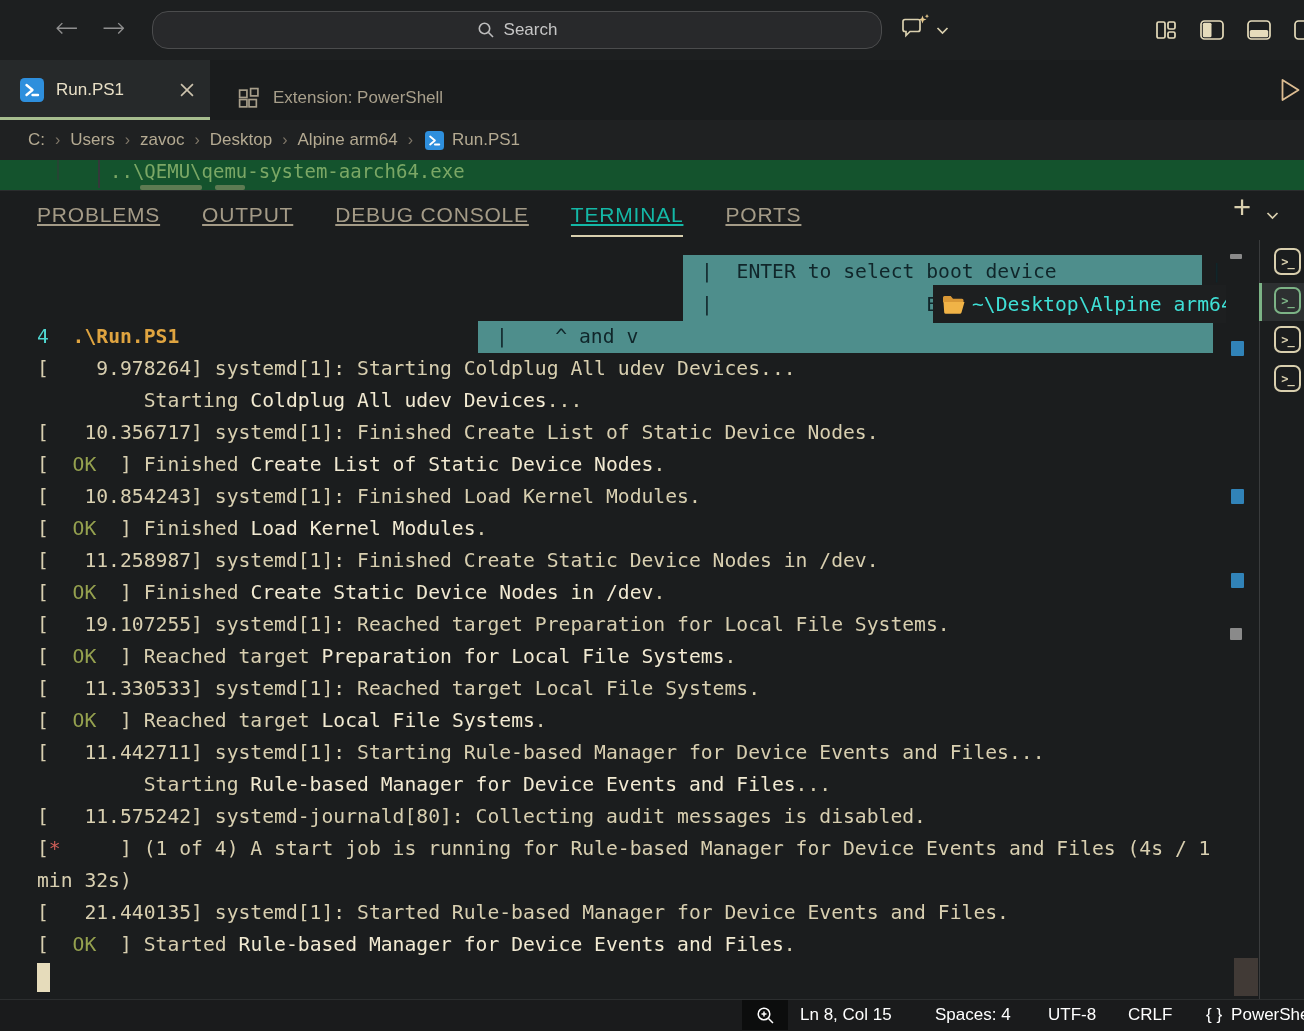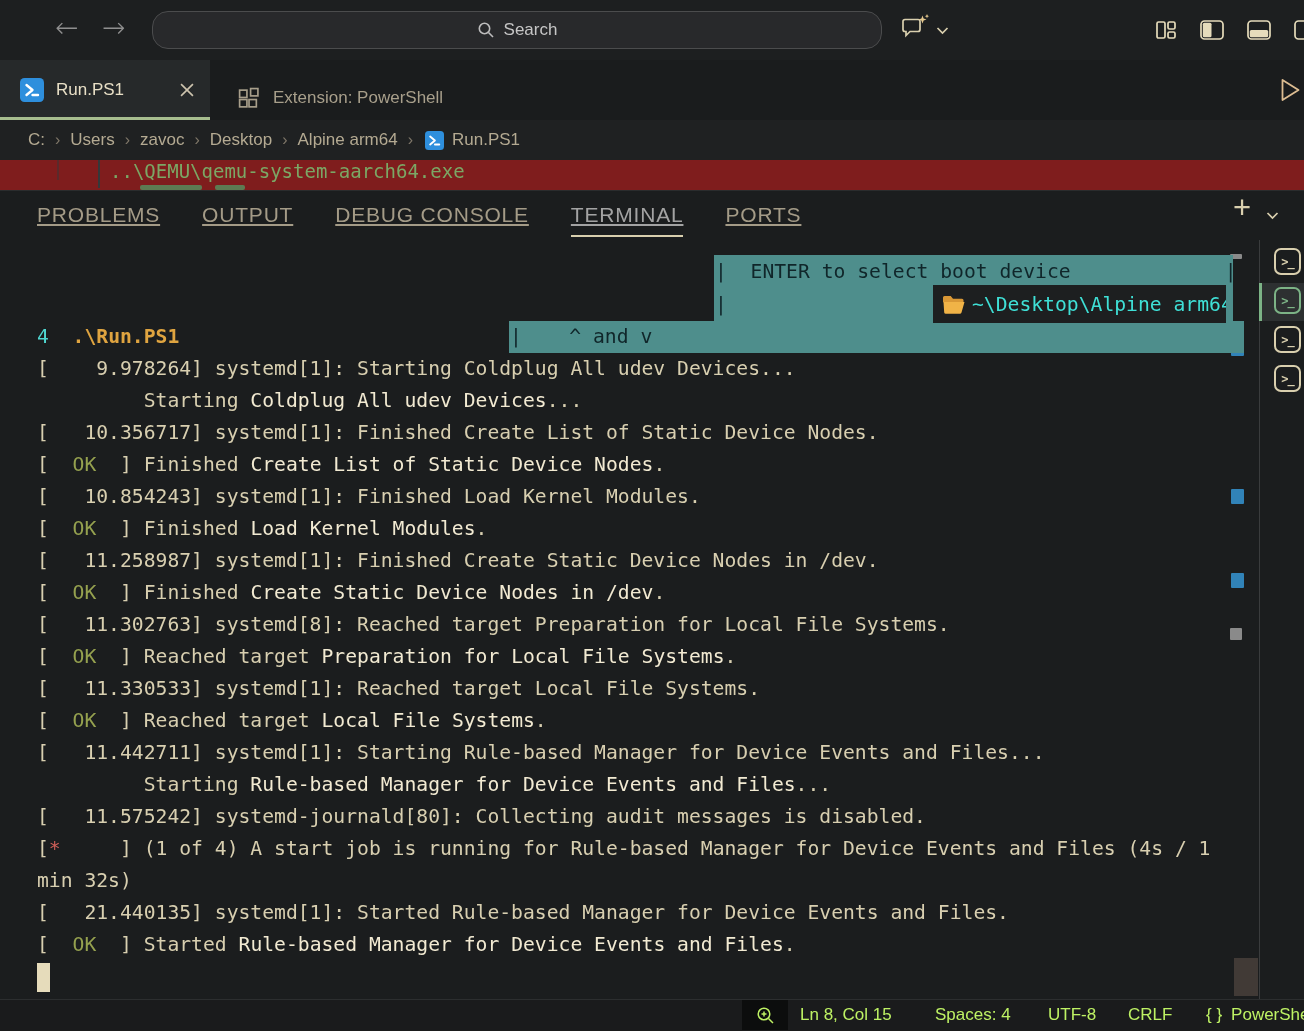--- a/index.html
+++ b/index.html
@@ -28,67 +28,67 @@
         gap:13px;padding-left:26px;color:#a89f8b;font-size:17px;box-sizing:border-box;}
   .playbtn{position:absolute;left:1278px;top:17px;}
 
   
   .crumbbar{position:absolute;top:120px;left:0;right:0;height:40px;background:#1f2122;
             display:flex;align-items:center;padding-left:28px;font-size:17px;color:#b4aa92;}
   .crumb-sep{margin:0 10px;color:#7e7668;font-size:16px;}
   .crumb-ico{margin:0 8px 0 2px;display:flex;}
 
   
-  .editorstrip{position:absolute;top:160px;left:0;right:0;height:30px;background:#7f1d1d;
+  .editorstrip{position:absolute;top:160px;left:0;right:0;height:30px;background:#14532d;
                overflow:hidden;border-bottom:1px solid #2a2c2d;}
   .codeline{position:absolute;left:110px;top:-2px;font:19px/26px "DejaVu Sans Mono",monospace;
             color:#7ba765;white-space:pre;}
   .guide{position:absolute;background:#35383a;width:2px;}
   .frag{position:absolute;background:#5d7b52;border-radius:2px;}
 
   
   .paneltabs{position:absolute;top:190px;left:37px;height:50px;display:flex;gap:42px;align-items:center;}
   .ptab{font-size:21px;letter-spacing:.8px;color:#a49b87;position:relative;white-space:nowrap;text-decoration:underline;}
-  .ptab.active{color:#a3a3a3;}
+  .ptab.active{color:#14b8a6;}
   .ptab.active::after{content:"";position:absolute;left:0;right:0;bottom:-10px;height:2px;background:#d8cfae;}
   .panel-plus{position:absolute;left:1233px;top:192px;font:300 31px/31px "Liberation Sans",sans-serif;color:#d9cfae;}
   .panel-chev{position:absolute;left:1266px;top:206px;color:#d9cfae;}
 
   
   .term{position:absolute;top:240px;left:0;width:1304px;height:760px;}
   .t-lines{position:absolute;left:37px;top:81px;z-index:1;}
   .t-line{height:32px;font:19.7px/32px "DejaVu Sans Mono",monospace;color:var(--term_fg);white-space:pre;}
   .seg-b{font-weight:400;color:var(--term_bold);}
   .seg-ok{color:var(--ok);}
   .seg-red{color:var(--red);}
   .seg-cyan{color:var(--cyan);}
   .seg-orange{color:var(--orange);font-weight:bold;}
   .ov{position:absolute;background:var(--teal);color:var(--menu_text);
-      font:19.7px/33px "DejaVu Sans Mono",monospace;white-space:pre;padding-left:1px;z-index:2;box-sizing:border-box;margin-left:31px;}
+      font:19.7px/33px "DejaVu Sans Mono",monospace;white-space:pre;padding-left:18px;z-index:2;box-sizing:border-box;}
   .ov1{left:683px;top:15px;width:519px;height:33px;}
   .ov2{left:683px;top:48px;width:519px;height:33px;}
   .ov3{left:478px;top:81px;width:735px;height:32px;line-height:32px;}
   .cwdtip{position:absolute;left:933px;top:45px;width:293px;height:38px;background:#1d1f20;
           display:flex;align-items:center;gap:7px;padding-left:9px;overflow:hidden;box-sizing:border-box;
           font:19.7px "DejaVu Sans Mono",monospace;color:var(--tooltip_cyan);z-index:3;white-space:pre;}
   .railsep{position:absolute;left:1259px;top:0;width:1px;height:760px;background:#3a3c3d;}
   .rail-activebg{position:absolute;left:1262px;top:43px;width:42px;height:38px;background:#2d3031;}
   .rail-activebar{position:absolute;left:1259px;top:43px;width:3px;height:38px;background:var(--rail_green);}
   .rail-item{position:absolute;left:1274px;color:#d9cfae;z-index:2;}
   .rail-item.active{color:var(--rail_green);}
   .term-badge{display:flex;align-items:center;justify-content:center;width:23px;height:23px;
               border:2px solid currentColor;border-radius:7px;font:700 12px/1 "DejaVu Sans Mono",monospace;
               letter-spacing:-1px;}
   .mark{position:absolute;border-radius:1px;}
   .thumb{position:absolute;left:1234px;top:718px;width:24px;height:38px;background:#413a36;}
   .cursorblock{position:absolute;left:37px;top:723px;width:13px;height:29px;background:#e6dcbb;}
 
   
   .status{position:absolute;left:0;right:0;bottom:0;height:31px;background:#1a1b1c;
-          border-top:1px solid #2c2e2f;font-size:17px;color:#bef264;}
+          border-top:1px solid #2c2e2f;font-size:17px;color:#ffffff;}
   .zoomblock{position:absolute;left:742px;top:0;width:46px;height:30px;background:#0c0d0d;
              display:flex;align-items:center;justify-content:center;}
   .stitem{position:absolute;top:0;line-height:30px;white-space:nowrap;}
   .st-cursor{left:800px}.st-indent{left:935px}.st-enc{left:1048px}.st-eol{left:1128px}
   .st-lang{left:1206px;display:flex;gap:9px;}
 </style>
 </head>
 <body>
 
 <div class="app">
@@ -234,21 +234,21 @@
     <div class="t-lines">
         <div class="t-line"><span class="seg-cyan">4</span><span>  </span><span class="seg-orange">.\Run.PS1</span></div>
         <div class="t-line"><span>[    9.978264] systemd[1]: Starting Coldplug All udev Devices...</span></div>
         <div class="t-line"><span>         Starting </span><span class="seg-b">Coldplug All udev Devices</span><span>...</span></div>
         <div class="t-line"><span>[   10.356717] systemd[1]: Finished Create List of Static Device Nodes.</span></div>
         <div class="t-line"><span>[  </span><span class="seg-ok">OK</span><span>  ] Finished </span><span class="seg-b">Create List of Static Device Nodes</span><span>.</span></div>
         <div class="t-line"><span>[   10.854243] systemd[1]: Finished Load Kernel Modules.</span></div>
         <div class="t-line"><span>[  </span><span class="seg-ok">OK</span><span>  ] Finished </span><span class="seg-b">Load Kernel Modules</span><span>.</span></div>
         <div class="t-line"><span>[   11.258987] systemd[1]: Finished Create Static Device Nodes in /dev.</span></div>
         <div class="t-line"><span>[  </span><span class="seg-ok">OK</span><span>  ] Finished </span><span class="seg-b">Create Static Device Nodes in /dev</span><span>.</span></div>
-        <div class="t-line"><span>[   11.302763] systemd[8]: Reached target Preparation for Local File Systems.</span></div>
+        <div class="t-line"><span>[   19.107255] systemd[1]: Reached target Preparation for Local File Systems.</span></div>
         <div class="t-line"><span>[  </span><span class="seg-ok">OK</span><span>  ] Reached target </span><span class="seg-b">Preparation for Local File Systems</span><span>.</span></div>
         <div class="t-line"><span>[   11.330533] systemd[1]: Reached target Local File Systems.</span></div>
         <div class="t-line"><span>[  </span><span class="seg-ok">OK</span><span>  ] Reached target </span><span class="seg-b">Local File Systems</span><span>.</span></div>
         <div class="t-line"><span>[   11.442711] systemd[1]: Starting Rule-based Manager for Device Events and Files...</span></div>
         <div class="t-line"><span>         Starting </span><span class="seg-b">Rule-based Manager for Device Events and Files</span><span>...</span></div>
         <div class="t-line"><span>[   11.575242] systemd-journald[80]: Collecting audit messages is disabled.</span></div>
         <div class="t-line"><span>[</span><span class="seg-red">*</span><span>     ] (1 of 4) A start job is running for Rule-based Manager for Device Events and Files (4s / 1</span></div>
         <div class="t-line"><span>min 32s)</span></div>
         <div class="t-line"><span>[   21.440135] systemd[1]: Started Rule-based Manager for Device Events and Files.</span></div>
         <div class="t-line"><span>[  </span><span class="seg-ok">OK</span><span>  ] Started </span><span class="seg-b">Rule-based Manager for Device Events and Files</span><span>.</span></div>

